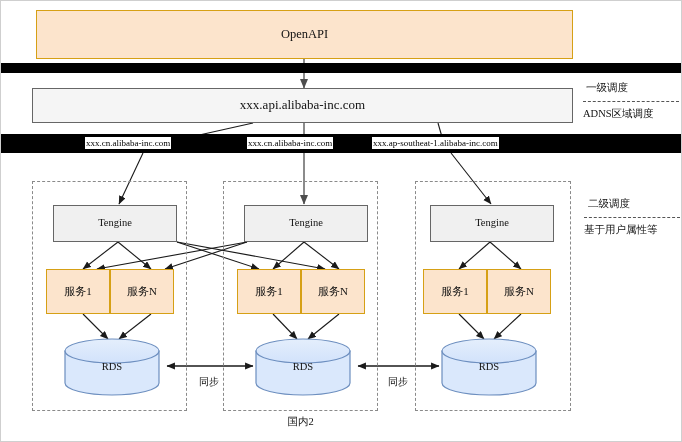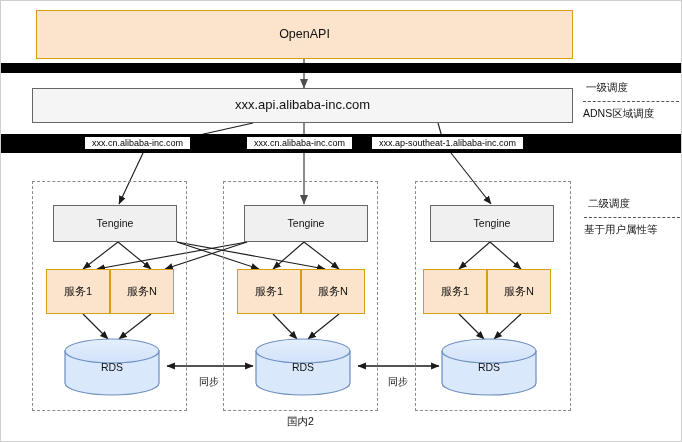--- a/index.html
+++ b/index.html
@@ -1,30 +1,30 @@
 <!DOCTYPE html>
 <html><head>
 <meta charset="utf-8">
 <style>
   html,body{margin:0;padding:0;background:#ffffff;}
   body{font-family:"Liberation Sans","DejaVu Sans",sans-serif;}
   #stage{position:relative;width:682px;height:442px;background:#fff;overflow:hidden;
-         border:1px solid #cfcfcf;box-sizing:border-box;}
+         border:1px solid #cfcfcf;box-sizing:border-box;font-family:Liberation Serif, serif;}
   svg.layer{position:absolute;left:0;top:0;width:682px;height:442px;pointer-events:none;}
   .band{position:absolute;left:0;width:682px;background:#000;}
   .nodebox{position:absolute;box-sizing:border-box;display:flex;align-items:center;
            justify-content:center;text-align:center;line-height:1.15;}
   .openapi{background:#fce4cc;border:1.4px solid #d6a015;color:#111;font-size:12.5px;}
   .apibox{background:#f5f5f5;border:1.2px solid #666666;color:#111;font-size:13px;}
   .tengine{background:#f0f0f0;border:1.2px solid #666666;color:#111;font-size:10.5px;}
   .svcbox{background:#fce4cc;border:1.3px solid #d6a015;color:#111;font-size:11px;}
   .region{position:absolute;box-sizing:border-box;border:1px dashed #8a8a8a;background:transparent;}
   .regionlabel{position:absolute;text-align:center;font-size:10.5px;color:#111;}
   .domtag{position:absolute;background:#ffffff;color:#000;font-size:9px;
-          white-space:nowrap;padding:0 7px;line-height:12px;height:12px;z-index:6;}
+          white-space:nowrap;padding:0 1px;line-height:12px;height:12px;z-index:6;}
   .annot{position:absolute;font-size:10.5px;color:#111;white-space:nowrap;}
   .annotrule{position:absolute;border-top:1px dashed #555;}
   .synclab{position:absolute;background:#fff;font-size:10px;color:#111;
            padding:0 2px;line-height:12px;margin-top:16px;}
   .cyl-label{position:absolute;text-align:center;font-size:10.5px;color:#111;z-index:4;}
 </style>
 </head>
 <body>
 
 <div id="stage">

